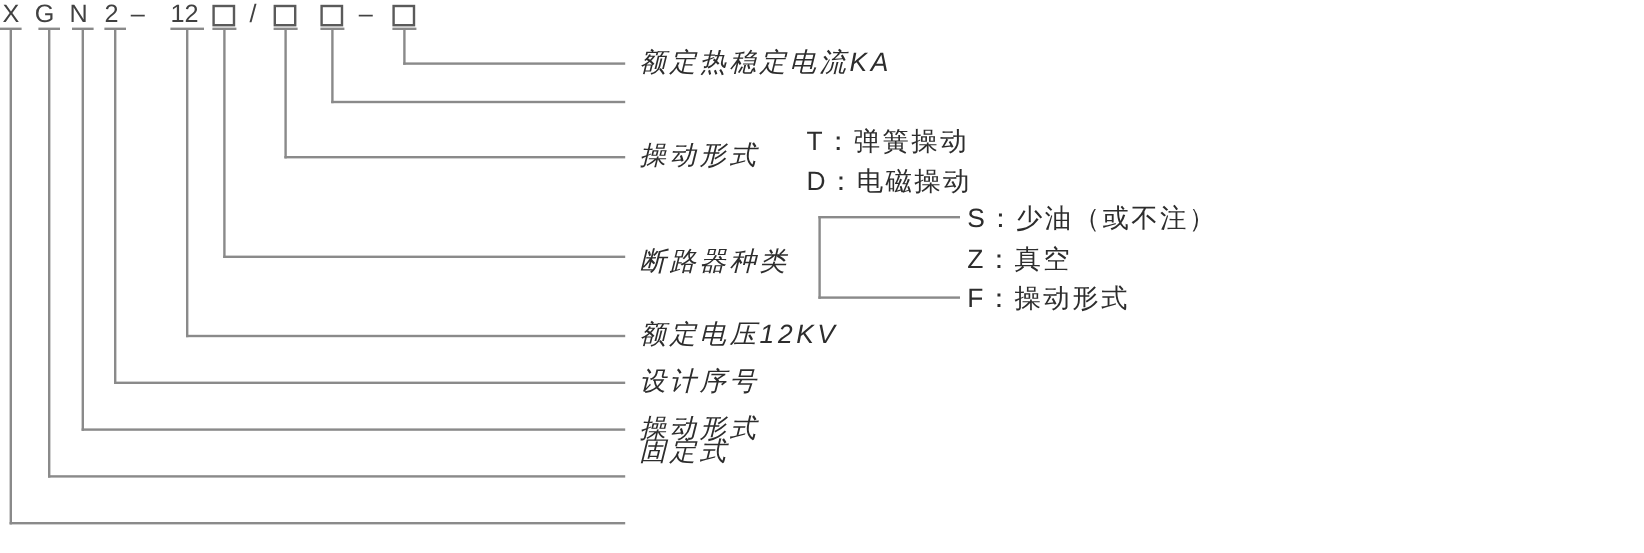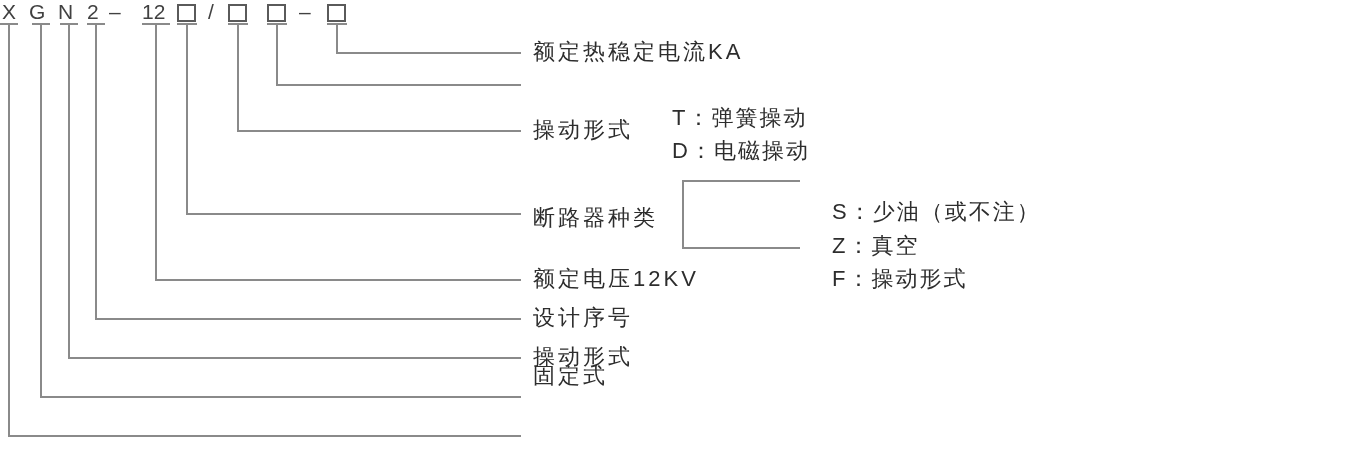--- a/index.html
+++ b/index.html
@@ -25,29 +25,30 @@
   
   .tick{position:absolute;top:23px;height:2px;background:#8a8a8a;}
   .vline{position:absolute;top:24px;width:2px;background:#8a8a8a;}
   .hline{position:absolute;height:2px;background:#8a8a8a;}
   
   .lbl{
     position:absolute;left:533px;
     font-size:22px;line-height:24px;
     letter-spacing:3px;color:#2d2d2d;
     white-space:nowrap;
+    font-style:italic;
   }
   .opt{
     position:absolute;
     font-size:22px;line-height:24px;
     letter-spacing:2px;color:#2d2d2d;
     white-space:nowrap;
   }
   .opt-t,.opt-d{left:672px;}
-  .opt-s,.opt-z,.opt-f{left:832px;margin-top:30px;}
+  .opt-s,.opt-z,.opt-f{left:806px;}
   
   .bracket-v{position:absolute;left:682px;top:180px;width:2px;height:69px;background:#8a8a8a;}
   .bracket-arm{position:absolute;left:682px;width:118px;height:2px;background:#8a8a8a;}
 </style>
 </head>
 <body>
 
 <div class="diagram">
 
   <span class="code-ch" style="left:2px">X</span>

